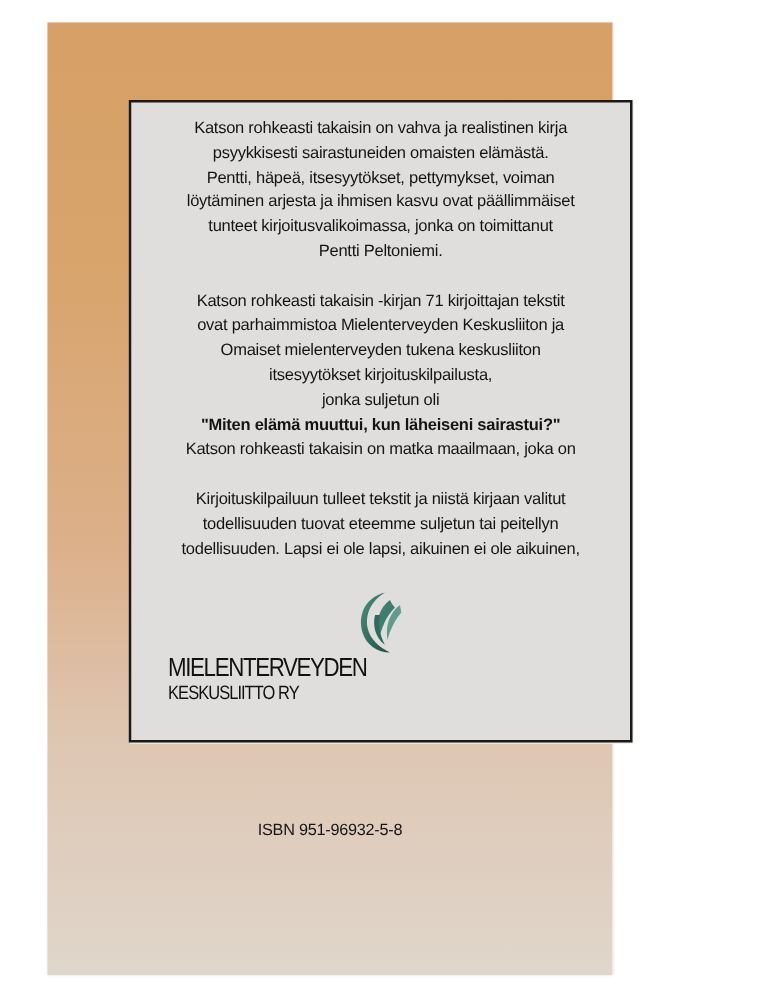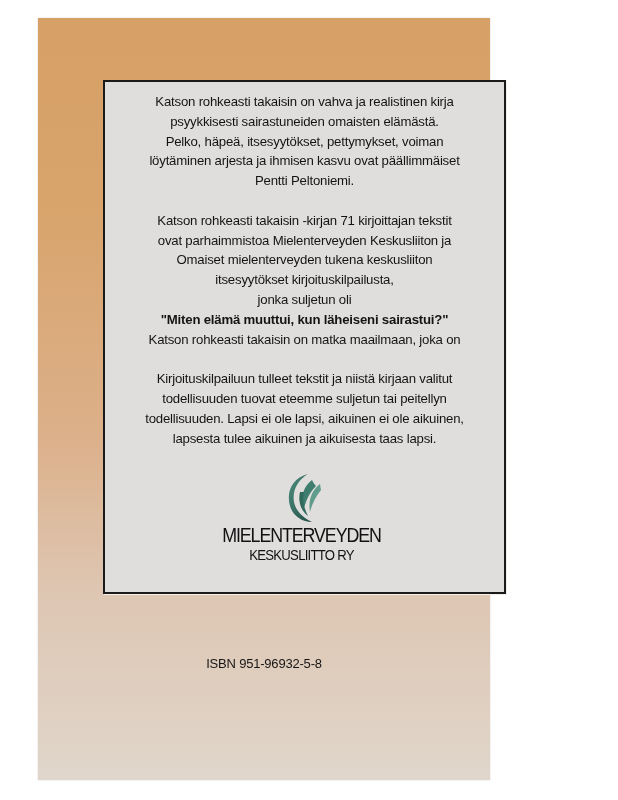--- a/index.html
+++ b/index.html
@@ -23,21 +23,21 @@
     position: absolute; left: 0; right: 0; top: 10px;
     text-align: center; color: #141414;
     font-family: "Liberation Sans Narrow", "Liberation Sans", sans-serif;
     font-size: 13.2px; line-height: 19.8px;
     letter-spacing: -0.2px;
   }
   .para { margin: 0 0 19.8px 0; }
   .line { display: block; white-space: nowrap; }
   .bold { font-weight: bold; }
   .logo {
-    position: absolute; left: 0; right: 6px; top: 390px; text-align: center;
+    position: absolute; left: 0; right: 6px; top: 390px; text-align: left;
   }
   .logo svg { display: block; margin: 0 auto; }
   .logo-line1 {
     display: block; font-size: 21px; letter-spacing: -1.3px; color: #111;
     margin-top: 0px; line-height: 22px; transform: scaleX(0.85);
   }
   .logo-line2 {
     display: block; font-size: 15.5px; letter-spacing: -0.9px; color: #111;
     line-height: 18px; transform: scaleX(0.85);
   }
@@ -48,38 +48,38 @@
 </style>
 </head>
 <body>
 
 <div class="cover">
   <div class="box">
     <div class="blurb">
       <div class="para">
         <span class="line">Katson rohkeasti takaisin on vahva ja realistinen kirja</span>
         <span class="line">psyykkisesti sairastuneiden omaisten elämästä.</span>
-        <span class="line">Pelko, häpeä, itsesyytökset, pettymykset, voiman</span>
+        <span class="line">Pentti, häpeä, itsesyytökset, pettymykset, voiman</span>
         <span class="line">löytäminen arjesta ja ihmisen kasvu ovat päällimmäiset</span>
+        <span class="line">tunteet kirjoitusvalikoimassa, jonka on toimittanut</span>
         <span class="line">Pentti Peltoniemi.</span>
       </div>
       <div class="para">
         <span class="line">Katson rohkeasti takaisin -kirjan 71 kirjoittajan tekstit</span>
         <span class="line">ovat parhaimmistoa Mielenterveyden Keskusliiton ja</span>
         <span class="line">Omaiset mielenterveyden tukena keskusliiton</span>
         <span class="line">itsesyytökset kirjoituskilpailusta,</span>
         <span class="line">jonka suljetun oli</span>
         <span class="line bold">"Miten elämä muuttui, kun läheiseni sairastui?"</span>
         <span class="line">Katson rohkeasti takaisin on matka maailmaan, joka on</span>
       </div>
       <div class="para">
         <span class="line">Kirjoituskilpailuun tulleet tekstit ja niistä kirjaan valitut</span>
         <span class="line">todellisuuden tuovat eteemme suljetun tai peitellyn</span>
         <span class="line">todellisuuden. Lapsi ei ole lapsi, aikuinen ei ole aikuinen,</span>
-        <span class="line">lapsesta tulee aikuinen ja aikuisesta taas lapsi.</span>
       </div>
     </div>
 
     <div class="logo">
       <svg width="40" height="52" viewBox="0 0 40 52">
         <defs>
           <linearGradient id="lg" x1="0" y1="0" x2="1" y2="1">
             <stop offset="0" stop-color="#4f8f7f"></stop>
             <stop offset="1" stop-color="#1f4d43"></stop>
           </linearGradient>

